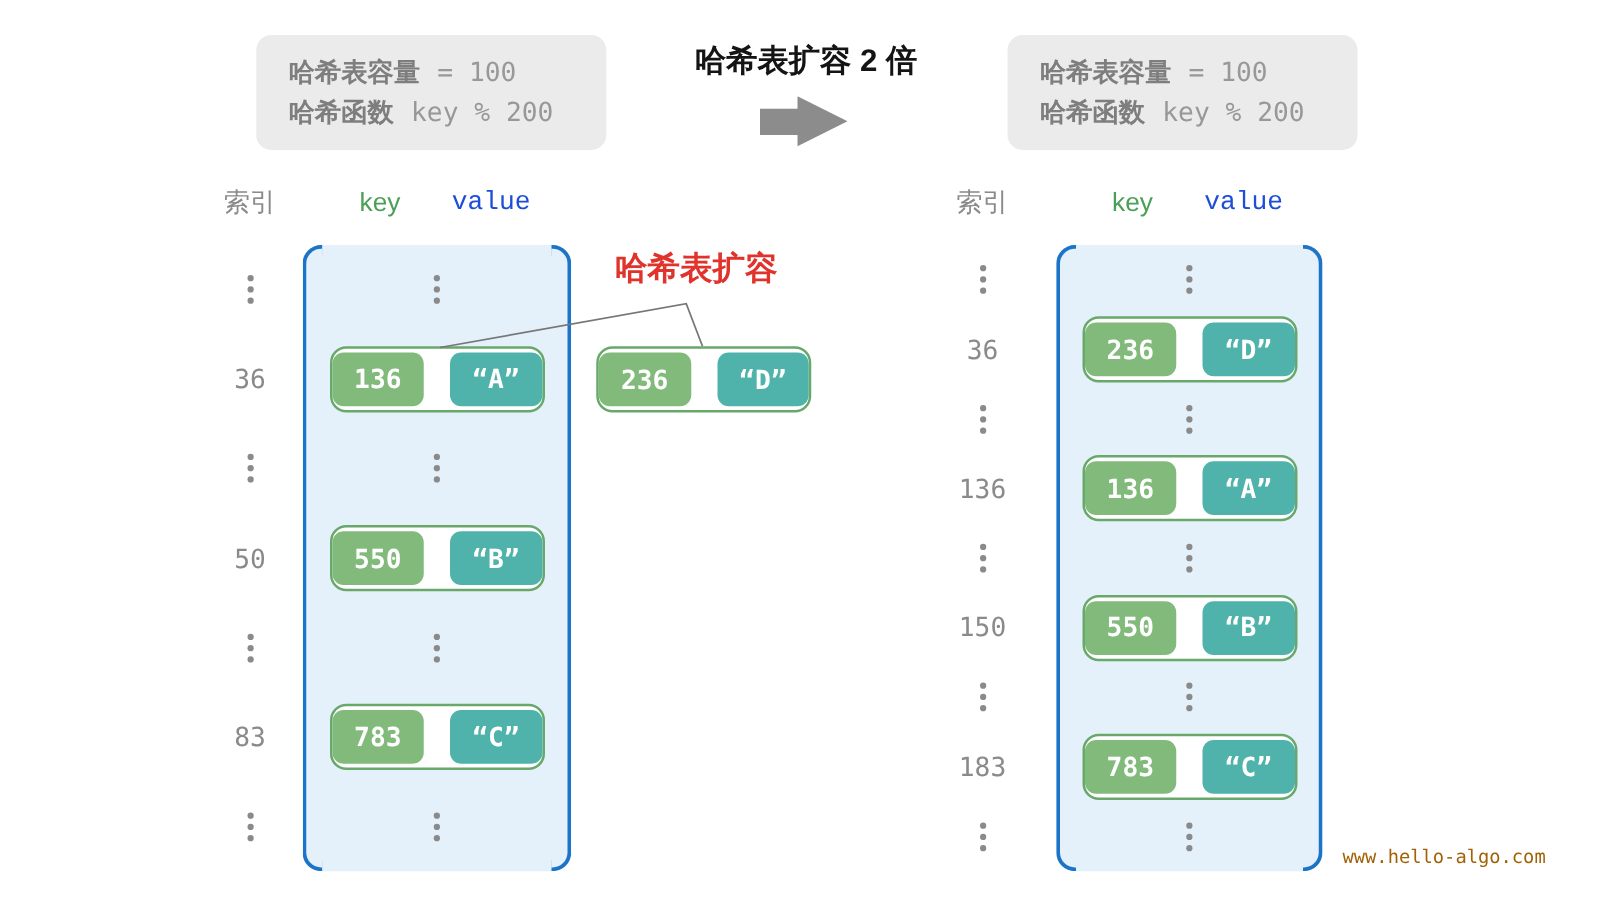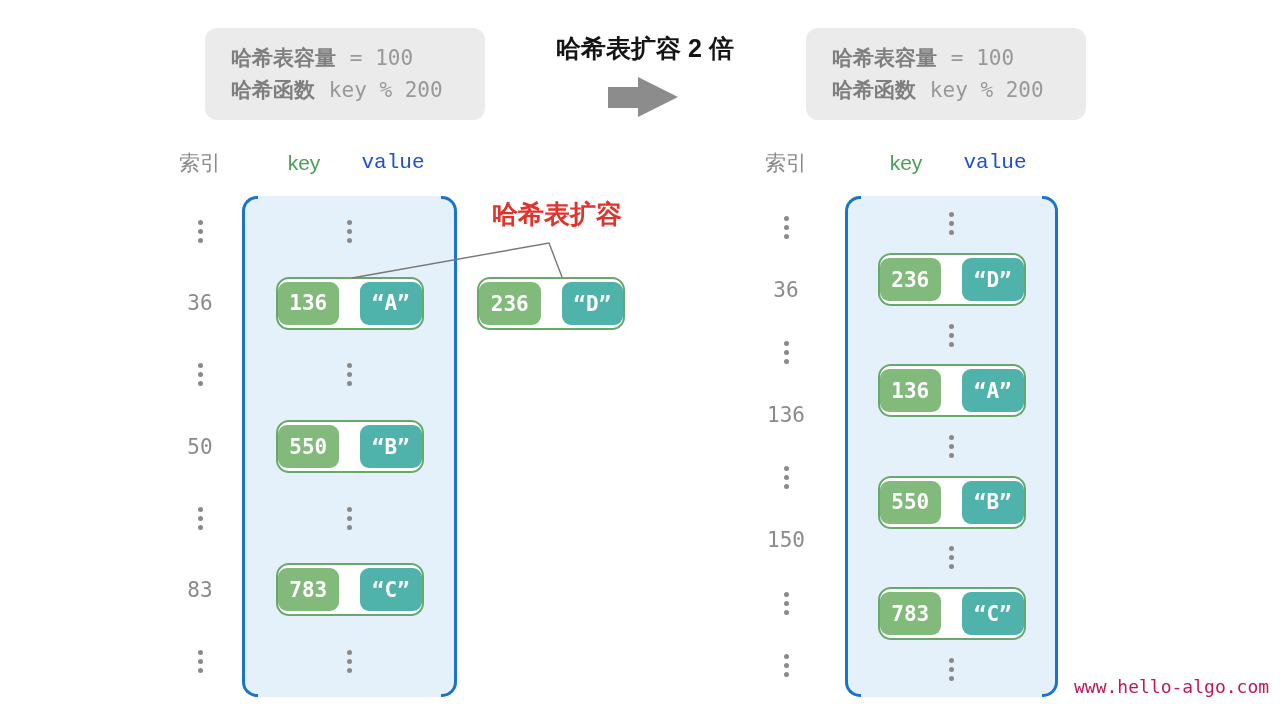--- a/index.html
+++ b/index.html
@@ -55,21 +55,21 @@
   .frame::after  { right:0; border-left:none;  border-radius:0 15px 15px 0; }
   .frame-left  { left:242px; top:196px; width:215px; height:501px; }
   .frame-right { left:845px; top:196px; width:213px; height:501px; }
 
   
   .vdots { display:flex; flex-direction:column; align-items:center; gap:4px; }
   .vdots i { width:5px; height:5px; border-radius:50%; background:#8A8A8A; }
 
   
   .pair {
-    width:148px; height:53px; background:#ffffff; border:2px solid #68A86B;
+    width:172px; height:53px; background:#ffffff; border:2px solid #68A86B;
     border-radius:13px; box-sizing:border-box; display:flex; align-items:center;
     justify-content:center; gap:21px;
   }
   .kbox, .vbox {
     width:77px; height:43px; border-radius:9px; color:#ffffff;
     font-family:"DejaVu Sans Mono", monospace; font-size:21px; font-weight:600;
     display:flex; align-items:center; justify-content:center; white-space:nowrap;
   }
   .kbox { background:#82BA7B; }
   .vbox { background:#4FB3AB; }
@@ -78,21 +78,21 @@
   .collision-pair { position:absolute; left:477px; top:277px; }
   .collision-label {
     position:absolute; left:492px; top:197px; font-size:26px; font-weight:bold;
     color:#E0332C; white-space:nowrap;
   }
   .lines-overlay { position:absolute; left:0; top:0; pointer-events:none; }
 
   
   .watermark {
     position:absolute; left:1074px; top:676px; font-family:"DejaVu Sans Mono", monospace;
-    font-size:18px; color:#be185d; white-space:nowrap;
+    font-size:15px; color:#a16207; white-space:nowrap;
   }
 </style>
 </head>
 <body>
 
 <div class="canvas">
 
   <div class="info-box before">
     <div class="info-line">
       <span class="info-label">哈希表容量</span>
@@ -251,20 +251,23 @@
         <span class="idx-num">150</span>
       </div>
     <div class="row">
         <span class="vdots">
           <i></i>
           <i></i>
           <i></i>
         </span>
       </div>
     <div class="row">
+        <span class="idx-num">183</span>
+      </div>
+    <div class="row">
         <span class="vdots">
           <i></i>
           <i></i>
           <i></i>
         </span>
       </div>
   </div>
 
   <div class="flex-col frame frame-right">
     <div class="row">

